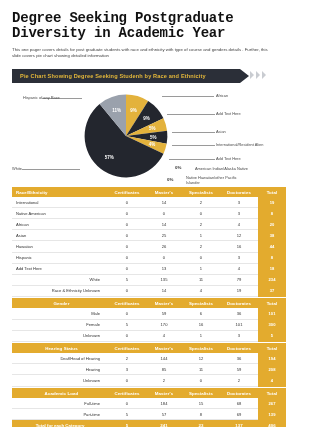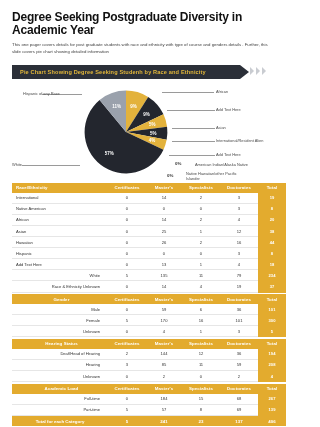--- a/index.html
+++ b/index.html
@@ -4,22 +4,22 @@
 <style>
   html,body{margin:0;padding:0;}
   body{
     width:298px;height:427px;background:#ffffff;
     font-family:"Liberation Sans", sans-serif;
     color:#231f20;overflow:hidden;
   }
   .page{position:relative;width:298px;height:427px;box-sizing:border-box;padding:0 12px;}
 
   .title{
-    font-family:Liberation Sans, sans-serif;
-    font-weight:bold;font-size:12px;letter-spacing:-0.2px;
+    font-family:Liberation Mono, monospace;
+    font-weight:bold;font-size:14px;letter-spacing:-0.2px;
     margin:11px 0 0 0;line-height:1.1;color:#111;
   }
   .subtitle{
     font-size:4.3px;line-height:1.55;color:#3b3b3b;margin:5px 0 0 0;
     width:262px;letter-spacing:0.02px;
   }
 
   
   .banner-wrap{position:relative;margin-top:9px;height:14px;}
   .banner{

